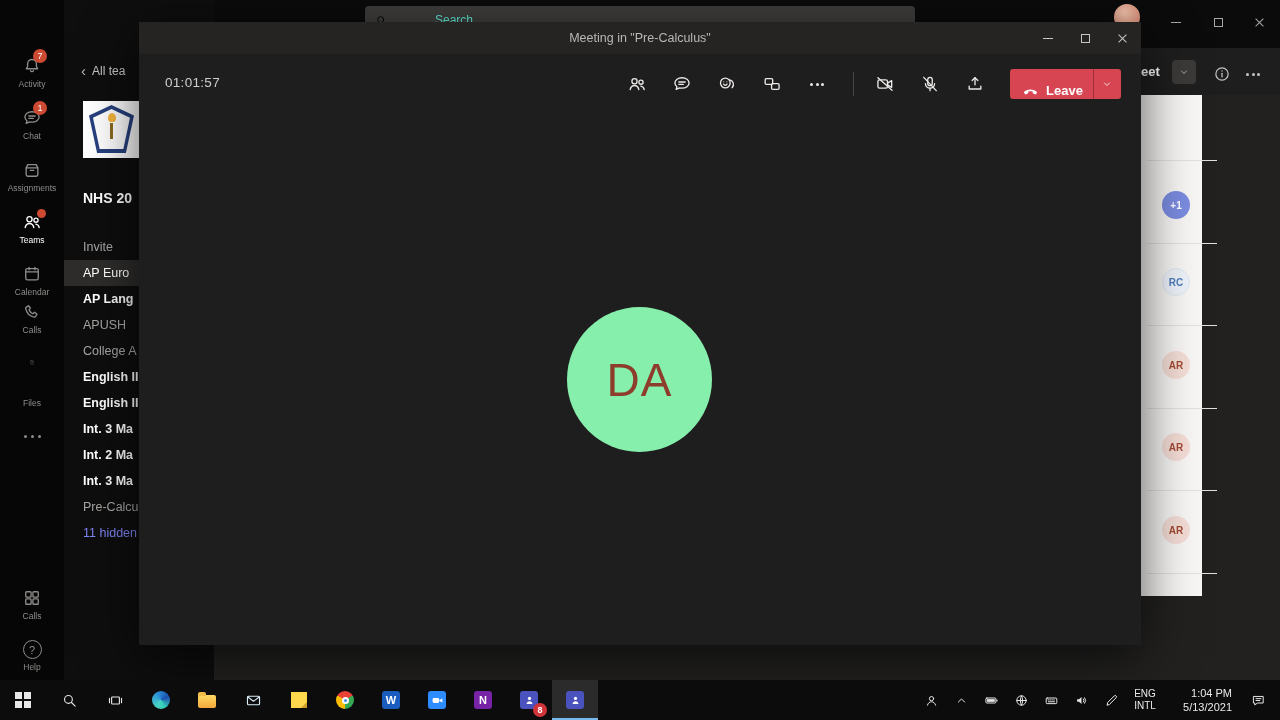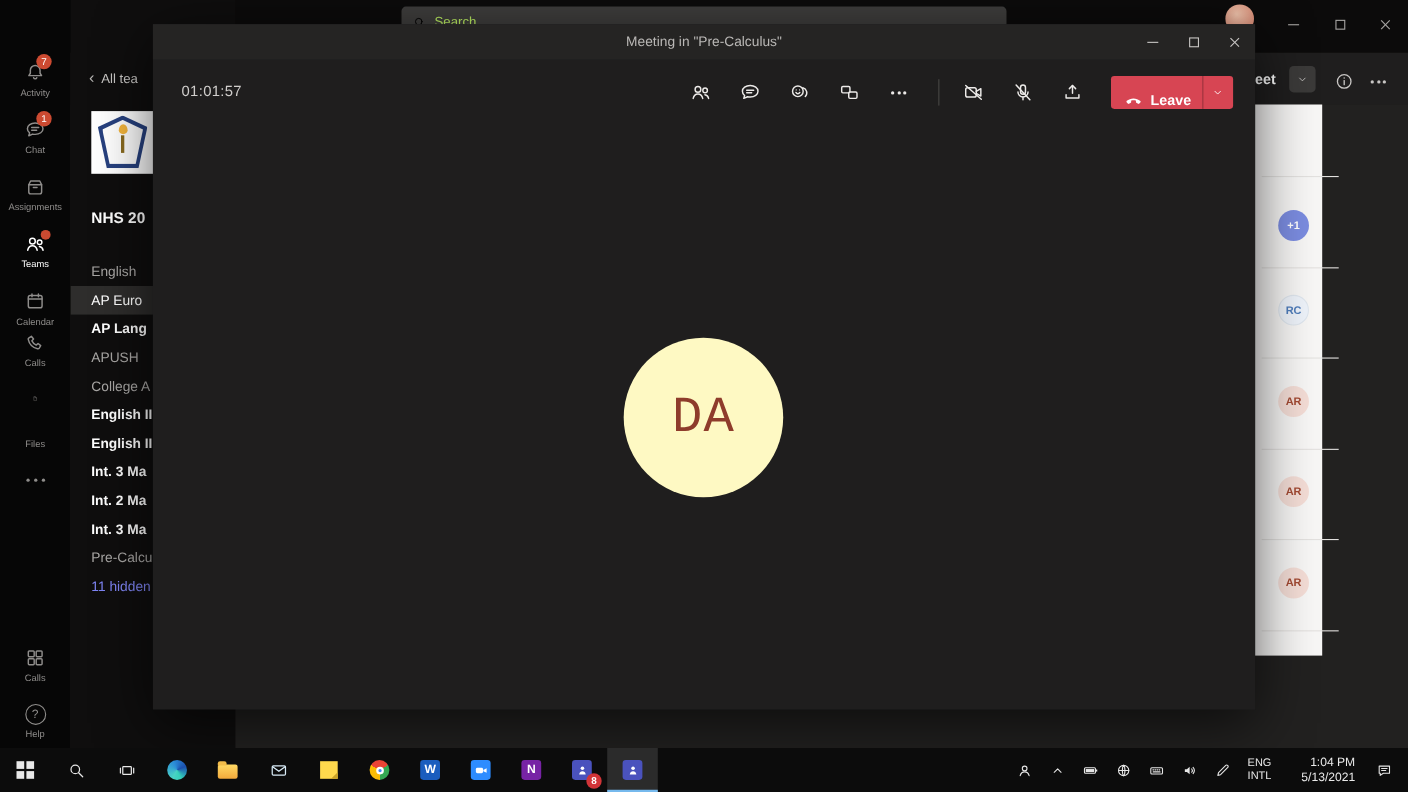--- a/index.html
+++ b/index.html
@@ -10,21 +10,21 @@
   
   .app-titlebar { position:absolute; left:0; top:0; width:1280px; height:48px; background:#0c0b0b; }
   .app-header-bg { position:absolute; left:0; top:48px; width:1280px; height:47px; background:#1f1e1e; }
   .app-stage-bg { position:absolute; left:0; top:95px; width:1280px; height:585px; background:#222120; }
 
   
   .nav-arrow { position:absolute; top:10px; font-size:19px; color:#9f9d9b; width:24px; text-align:center; }
   .nav-arrow.fwd { color:#595756; }
   .search-bar { position:absolute; left:365px; top:6px; width:550px; height:28px; background:#3f3e3d; border-radius:4px; display:flex; align-items:center; padding-left:10px; gap:7px; }
   .search-bar svg { width:13px; height:13px; stroke:#b5b3b1; }
-  .search-text { font-size:12px; color:#bef264; }
+  .search-text { font-size:12px; color:#5eead4;margin-left:40px; }
   .profile-avatar { position:absolute; left:1114px; top:4px; width:26px; height:26px; border-radius:50%; background:radial-gradient(circle at 40% 35%, #f3c6ae, #d98f79 70%, #b96b5c); }
   .winbtn { position:absolute; top:8px; width:34px; height:28px; display:flex; align-items:center; justify-content:center; }
   .glyph-min { width:10px; height:1px; background:#a8a6a4; }
   .glyph-max { width:9px; height:9px; border:1px solid #a8a6a4; }
   .glyph-close { position:relative; width:11px; height:11px; }
   .glyph-close:before,.glyph-close:after { content:""; position:absolute; left:5px; top:0; width:1px; height:11px; background:#a8a6a4; }
   .glyph-close:before { transform:rotate(45deg);} .glyph-close:after { transform:rotate(-45deg);}
 
   
   .meet-label { position:absolute; left:1141px; top:64px; font-size:13px; font-weight:bold; color:#fff; }
@@ -82,21 +82,21 @@
   .tb-btn { position:absolute; top:14px; width:32px; height:32px; display:flex; align-items:center; justify-content:center; color:#eceae8; }
   .tb-btn svg { width:20px; height:20px; }
   .tb-sep { position:absolute; left:714px; top:18px; width:1px; height:24px; background:#484644; }
   .leave-btn { position:absolute; left:871px; top:15px; width:111px; height:30px; background:#d74553; border-radius:3px; display:flex; align-items:center; color:#fff; }
   .leave-main { display:flex; align-items:center; gap:7px; padding:12px 10px 0 12px; height:100%; }
   .leave-main svg { width:17px; height:17px; }
   .leave-txt { font-size:13px; font-weight:bold; }
   .leave-div { width:1px; height:30px; background:rgba(0,0,0,.28); }
   .leave-chev { display:flex; align-items:center; justify-content:center; width:26px; height:100%; }
   .leave-chev svg { width:12px; height:12px; }
-  .big-avatar { position:absolute; left:428px; top:285px; width:145px; height:145px; border-radius:50%; background:#fef9c3; display:flex; align-items:center; justify-content:center;font-family:Liberation Mono, monospace; }
+  .big-avatar { position:absolute; left:428px; top:285px; width:145px; height:145px; border-radius:50%; background:#86efac; display:flex; align-items:center; justify-content:center; }
   .big-avatar span { font-size:46px; color:#8e3c2b; letter-spacing:1px; }
   .invite-text { position:absolute; left:0; top:458px; width:100%; text-align:center; font-size:20px; font-weight:bold; color:#fff; letter-spacing:.2px; }
 
   
   .taskbar { position:absolute; left:0; top:680px; width:1280px; height:40px; background:#0c0c0c; z-index:50; }
   .tb-left { position:absolute; left:0; top:0; display:flex; }
   .tslot { width:46px; height:40px; display:flex; align-items:center; justify-content:center; position:relative; }
   .tslot.active-app { background:rgba(255,255,255,.13); box-shadow:inset 0 -2px 0 #76b9ed; }
   .tslot svg { width:17px; height:17px; }
   .win-logo { display:grid; grid-template-columns:7px 7px; grid-template-rows:7px 7px; gap:1.5px; }
@@ -268,21 +268,21 @@
       <span>All tea</span>
     </div>
     <div class="team-logo">
       <div class="logo-keystone-outer"></div>
       <div class="logo-keystone-inner"></div>
       <div class="logo-stem"></div>
       <div class="logo-flame"></div>
     </div>
     <div class="team-name">NHS 20</div>
     <div class="chan-list">
-      <div class="chan read"><span>English</span></div>
+      <div class="chan read"><span>Invite</span></div>
       <div class="chan selected"><span>AP Euro</span></div>
       <div class="chan unread"><span>AP Lang</span></div>
       <div class="chan read"><span>APUSH</span></div>
       <div class="chan read"><span>College A</span></div>
       <div class="chan unread"><span>English II</span></div>
       <div class="chan unread"><span>English II</span></div>
       <div class="chan unread"><span>Int. 3 Ma</span></div>
       <div class="chan unread"><span>Int. 2 Ma</span></div>
       <div class="chan unread"><span>Int. 3 Ma</span></div>
       <div class="chan read"><span>Pre-Calcu</span></div>

